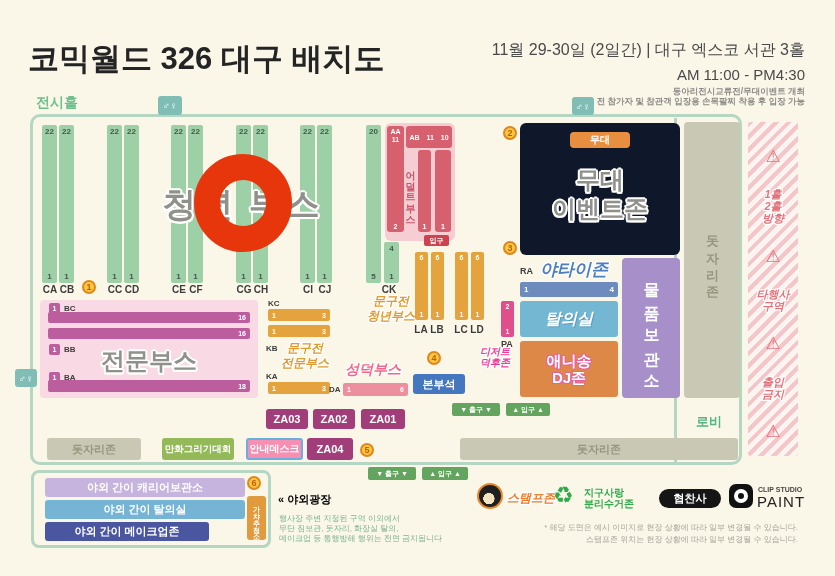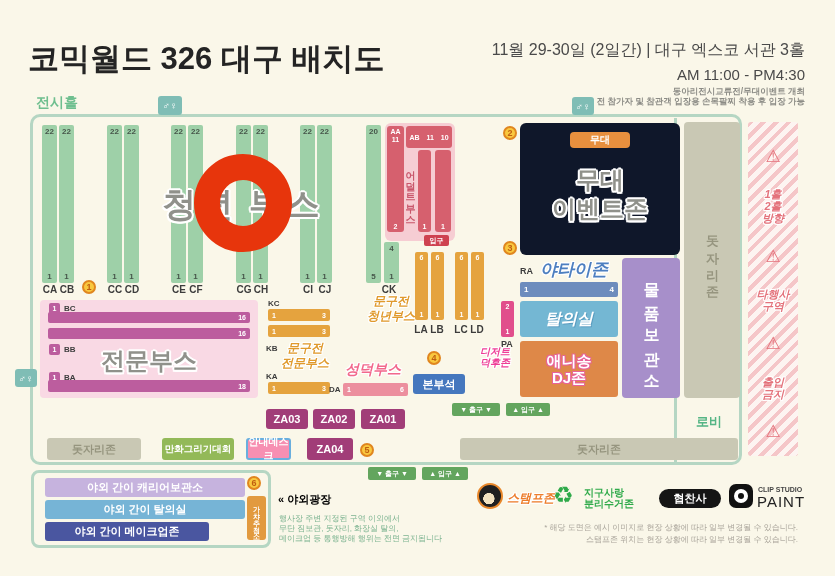--- a/index.html
+++ b/index.html
@@ -243,21 +243,21 @@
       <span>6</span>
     </div>
   <div class="abs marker" style="left:427px;top:351px">4</div>
   <div class="abs ctr whitetxt" style="left:413px;top:374px;width:52px;height:20px;background:#4577be;border-radius:3px;font-size:11px">본부석</div>
 
   <div class="abs ctr whitetxt" style="left:266px;top:409px;width:42px;height:20px;background:#a13d78;border-radius:3px;font-size:11px">ZA03</div>
   <div class="abs ctr whitetxt" style="left:313px;top:409px;width:42px;height:20px;background:#a13d78;border-radius:3px;font-size:11px">ZA02</div>
   <div class="abs ctr whitetxt" style="left:361px;top:409px;width:44px;height:20px;background:#a13d78;border-radius:3px;font-size:11px">ZA01</div>
   <div class="abs ctr b" style="left:47px;top:438px;width:94px;height:22px;background:#c9c8b4;border-radius:3px;font-size:11px;color:#96957f">돗자리존</div>
   <div class="abs ctr whitetxt" style="left:162px;top:438px;width:72px;height:22px;background:#93b958;border-radius:3px;font-size:9.5px">만화그리기대회</div>
-  <div class="abs ctr whitetxt" style="left:246px;top:438px;width:45px;height:22px;background:#f78fb2;border:2px solid #69aede;border-radius:3px;font-size:10px">안내데스크</div>
+  <div class="abs ctr whitetxt" style="left:246px;top:438px;width:57px;height:22px;background:#f78fb2;border:2px solid #69aede;border-radius:3px;font-size:10px">안내데스크</div>
   <div class="abs ctr whitetxt" style="left:307px;top:438px;width:46px;height:22px;background:#a13d78;border-radius:3px;font-size:11px">ZA04</div>
   <div class="abs marker" style="left:360px;top:443px">5</div>
 
   <div class="abs tag" style="left:452px;top:403px;width:48px;height:13px">▼ 출구 ▼</div>
   <div class="abs tag" style="left:506px;top:403px;width:44px;height:13px">▲ 입구 ▲</div>
   <div class="abs tag" style="left:368px;top:467px;width:48px;height:13px">▼ 출구 ▼</div>
   <div class="abs tag" style="left:422px;top:467px;width:46px;height:13px">▲ 입구 ▲</div>
 
   <div class="abs ctr" style="left:684px;top:122px;width:56px;height:276px;background:#c9c8b4;border-radius:4px">
     <span class="vtext b" style="font-size:13px;letter-spacing:4px;color:#96957f">돗자리존</span>

